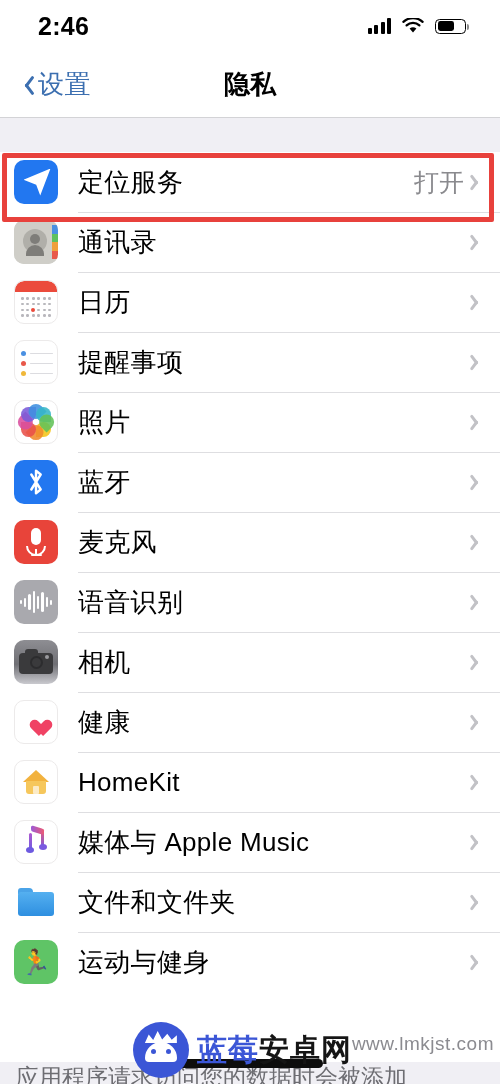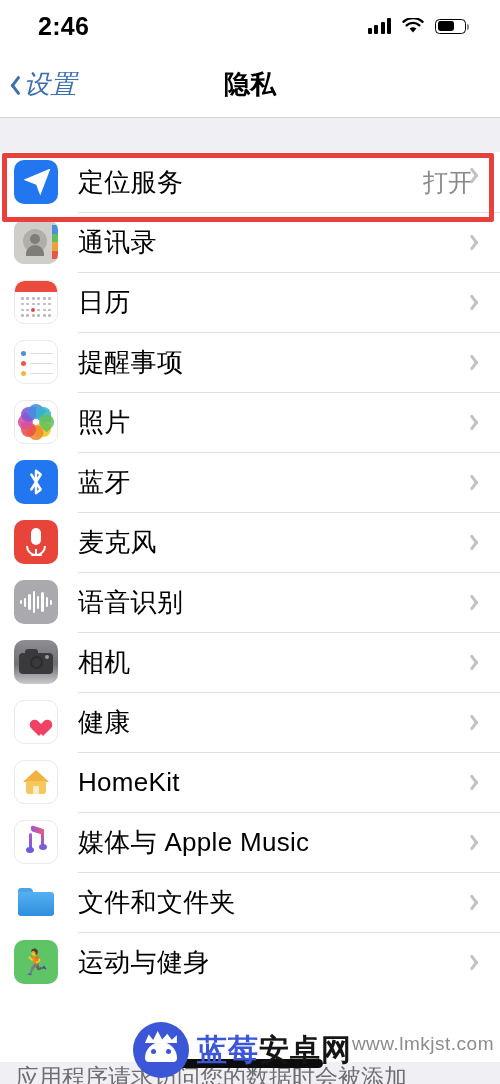--- a/index.html
+++ b/index.html
@@ -32,21 +32,21 @@
   .battery{ width:31px; height:15px; border:1.7px solid #000; border-radius:4.5px; position:relative; padding:1.8px; }
   .battery::after{ content:""; position:absolute; right:-4px; top:4.2px; width:2.2px; height:6px;
     background:#000; border-radius:0 2px 2px 0; opacity:.45; }
   .battery .lvl{ height:100%; width:62%; background:#000; border-radius:2.4px; }
 
   
   .nav-bar{
     height:66px; position:relative; display:flex; align-items:center;
     background:#ffffff; border-bottom:1px solid #d3d3d6;
   }
-  .nav-back{ display:flex; align-items:center; padding-left:6px; cursor:pointer;font-style:italic; }
+  .nav-back{ display:flex; align-items:center; padding-left:20px; cursor:pointer; }
   .nav-back .chev{ width:13px; height:22px; position:relative; margin-right:5px; }
   .nav-back .chev::before,.nav-back .chev::after{
     content:""; position:absolute; left:4px; width:3.4px; height:13px;
     background:#3c6fb0; border-radius:2px;
   }
   .nav-back .chev::before{ top:0px; transform:rotate(37deg); transform-origin:bottom center; }
   .nav-back .chev::after{ top:10px; transform:rotate(-37deg); transform-origin:top center; }
   .nav-back-label{ font-size:26px; color:#3c6fb0; letter-spacing:.5px; }
   .nav-title{
     position:absolute; left:0; right:0; text-align:center;
@@ -59,21 +59,21 @@
   .row{
     display:flex; align-items:center; height:60px; padding-left:14px;
     position:relative; background:#fff; cursor:pointer;
   }
   .row + .row::before{
     content:""; position:absolute; left:78px; right:0; top:0; height:1px; background:#dedee1;
   }
   .row-icon{ width:44px; height:44px; border-radius:10px; flex:0 0 44px;
     position:relative; overflow:hidden; display:flex; align-items:center; justify-content:center; }
   .row-label{ margin-left:20px; font-size:26px; color:#000; letter-spacing:.3px; white-space:nowrap; }
-  .row-right{ margin-left:auto; display:flex; align-items:flex-start; padding-right:16px; gap:0; }
+  .row-right{ margin-left:auto; display:flex; align-items:center; padding-right:16px; gap:9px; }
   .row-value{ font-size:25px; color:#8a8a8e; }
   .chev-r{ width:11px; height:19px; position:relative; flex:0 0 11px; }
   .chev-r::before,.chev-r::after{
     content:""; position:absolute; left:3px; width:2.8px; height:11px; background:#c2c2c6; border-radius:2px;
   }
   .chev-r::before{ top:0; transform:rotate(-37deg); transform-origin:bottom center; }
   .chev-r::after{ top:8.3px; transform:rotate(37deg); transform-origin:top center; }
 
   
   .highlight{

